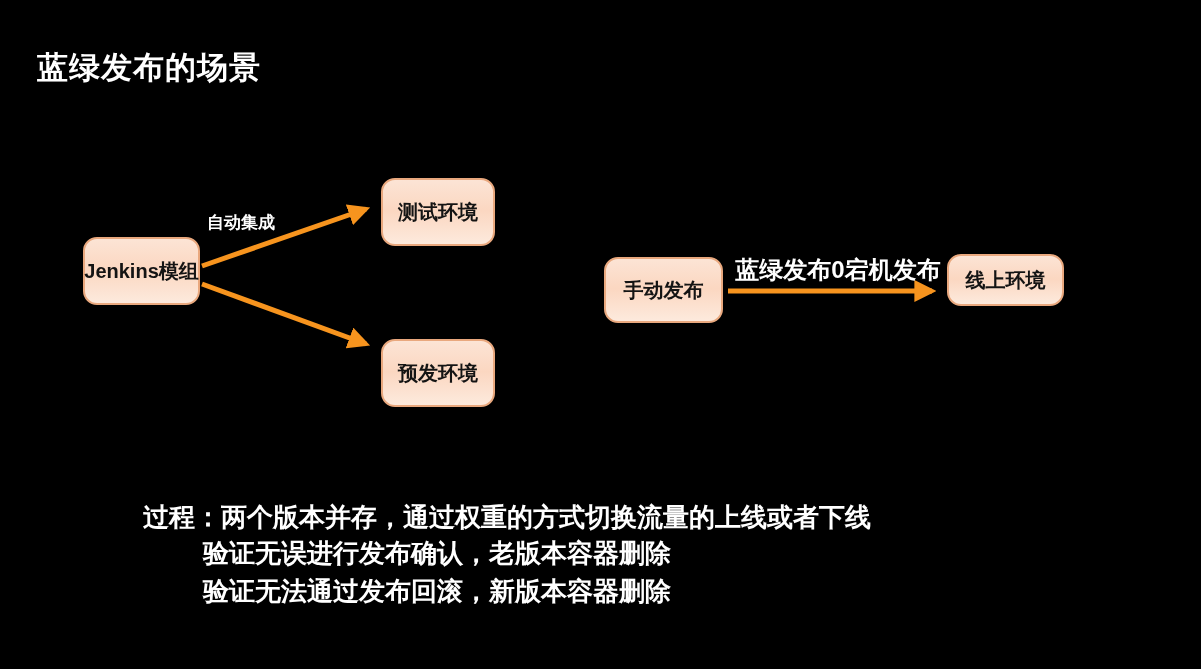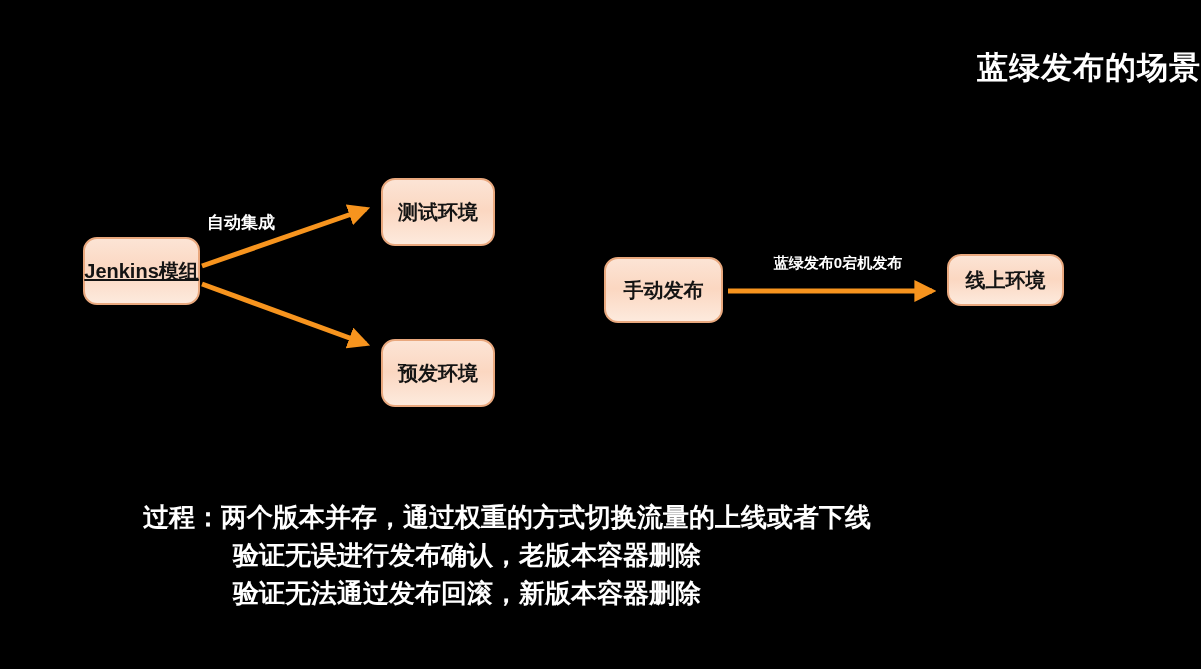--- a/index.html
+++ b/index.html
@@ -22,40 +22,41 @@
     position: relative;
     width: 1201px;
     height: 669px;
     background: var(--background);
     overflow: hidden;
   }
   .page-title {
     position: absolute;
     left: 0; right: 0;
     top: 47px;
-    text-align: right;
+    text-align: left;
     color: var(--text);
     font-size: 31px;
     font-weight: bold;
     letter-spacing: 1px;
+    padding-left: 37px;
   }
   .node {
     position: absolute;
     border: 2px solid var(--box-border);
     border-radius: 14px;
     background: linear-gradient(180deg, var(--box-fill-top) 0%, var(--box-fill-mid) 48%, var(--box-fill-bottom) 100%);
     display: flex;
     align-items: center;
     justify-content: center;
     color: var(--box-text);
     font-size: 20px;
     font-weight: bold;
     white-space: nowrap;
   }
-  .node-jenkins { left: 83px;  top: 237px; width: 117px; height: 68px; text-decoration: underline; }
+  .node-jenkins { left: 83px;  top: 237px; width: 117px; height: 68px; }
   .node-test    { left: 381px; top: 178px; width: 114px; height: 68px; align-items: center; }
   .node-pre     { left: 381px; top: 319px; width: 114px; height: 68px; margin-top: 20px; }
   .node-manual  { left: 604px; top: 257px; width: 119px; height: 66px; }
   .node-online  { left: 947px; top: 254px; width: 117px; height: 52px; }
 
   .edges-svg {
     position: absolute;
     inset: 0;
     width: 1201px;
     height: 669px;
@@ -64,33 +65,33 @@
   .edge-line { stroke: var(--arrow); stroke-width: 5; }
   .arrowhead { fill: var(--arrow); }
 
   .edge-label {
     position: absolute;
     color: var(--text);
     font-weight: bold;
     white-space: nowrap;
   }
   .edge-label-auto { left: 207px; top: 211px; font-size: 17px; }
-  .edge-label-bg   { left: 733px; top: 254px; width: 210px; text-align: center; font-size: 15px; }
+  .edge-label-bg   { left: 733px; top: 254px; width: 210px; text-align: center; font-size: 24px; }
 
   .process-note {
     position: absolute;
     left: 143px;
     top: 498px;
     color: var(--text);
     font-size: 26px;
     font-weight: bold;
     line-height: 38px;
     white-space: nowrap;
   }
-  .note-line.indent { margin-left: 90px; }
+  .note-line.indent { margin-left: 60px; font-family: Liberation Mono, monospace; }
 </style>
 </head>
 <body>
 
 <div class="canvas">
 
   <div class="page-title">蓝绿发布的场景</div>
 
   <svg class="edges-svg" viewBox="0 0 1201 669" xmlns="http://www.w3.org/2000/svg">
     <defs>

